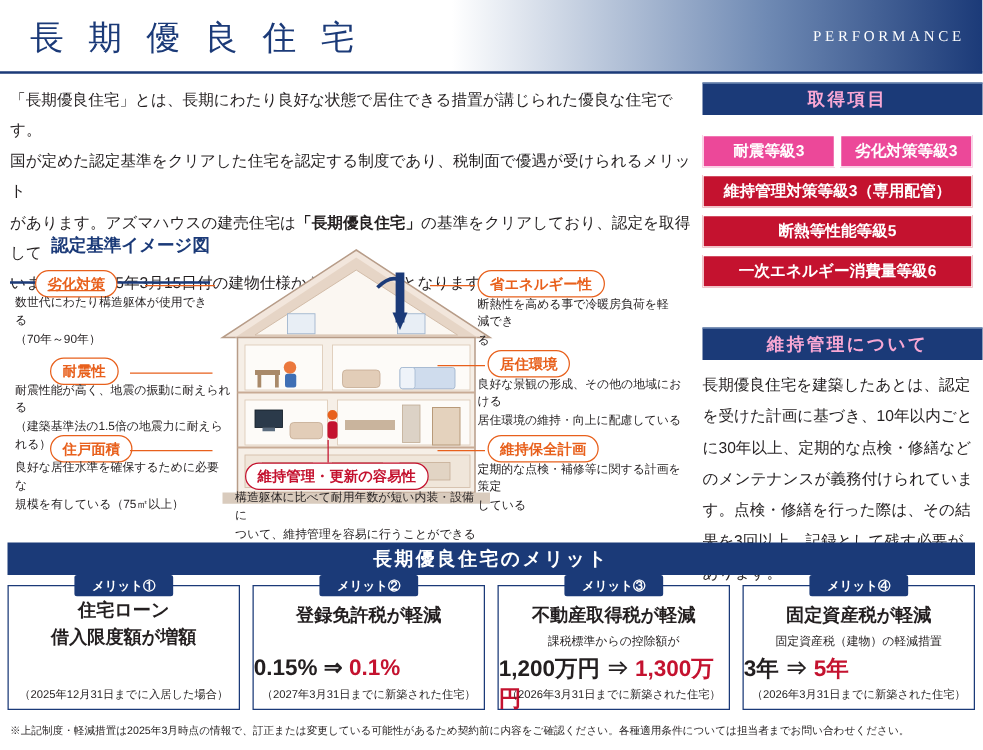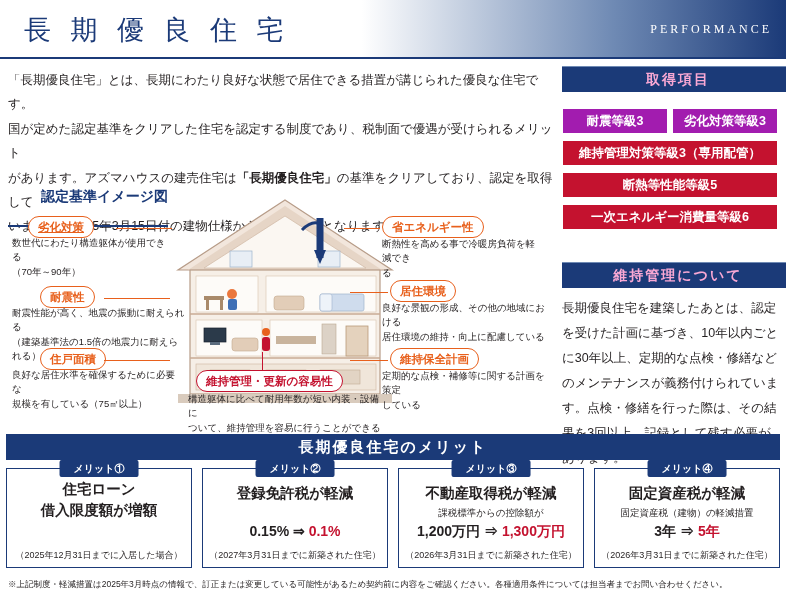--- a/index.html
+++ b/index.html
@@ -50,21 +50,21 @@
     border-top:1px solid #6f8ab4;
   }
   .red-item {
     position:absolute; width:216px; height:26px; left:562px;
     background:#c4122f; color:#fff; font-size:12.5px; font-weight:bold;
     display:flex; align-items:center; justify-content:center;
     border:1px solid #ffffff;
   }
   .red-half {
     position:absolute; width:106px; height:26px;
-    background:#a21caf; color:#fff; font-size:12.5px; font-weight:bold;
+    background:#ec4899; color:#fff; font-size:12.5px; font-weight:bold;
     display:flex; align-items:center; justify-content:center;
     border:1px solid #ffffff;
   }
   .maint-text {
     position:absolute; left:562px; top:296px; width:218px;
     font-size:12.5px; line-height:2.0;
   }
   
   .house-area { position:absolute; left:170px; top:196px; width:230px; height:215px; }
   
@@ -99,22 +99,22 @@
   .merit-title {
     position:absolute; left:0; right:0; top:14px; text-align:center;
     font-size:14.5px; font-weight:bold; color:#231f20; line-height:1.45;
   }
   .merit-title.two { top:10px; }
   .merit-sub {
     position:absolute; left:0; right:0; text-align:center;
     font-size:9.5px; color:#231f20;
   }
   .merit-val {
-    position:absolute; left:0; right:0; text-align:center;
-    font-size:14px; font-weight:bold; color:#231f20;
+    position:absolute; left:0; right:0; 
+    font-size:18px; font-weight:bold; color:#231f20;
   }
   .merit-val .hl { color:#c4122f; }
   .merit-note {
     position:absolute; left:0; right:0; bottom:5px; text-align:center;
     font-size:9px; color:#231f20;
   }
   .footnote {
     position:absolute; left:8px; top:578px; width:770px;
     font-size:8.5px; line-height:1.45; color:#231f20;
   }

